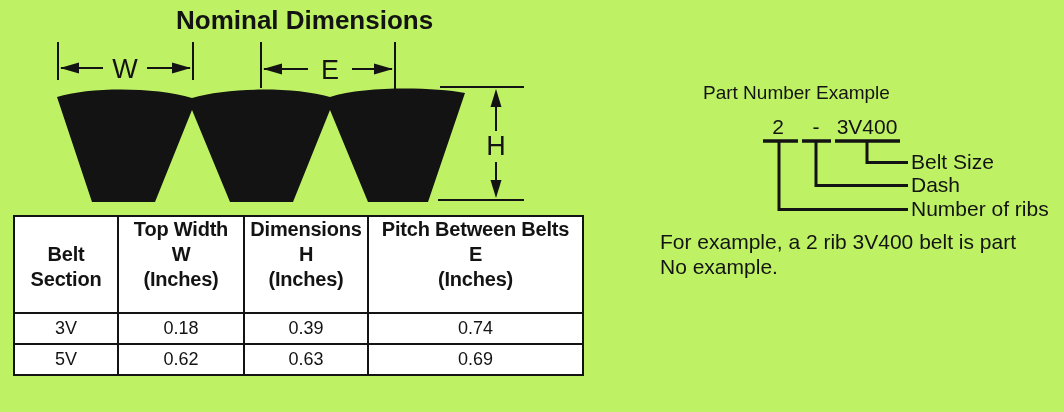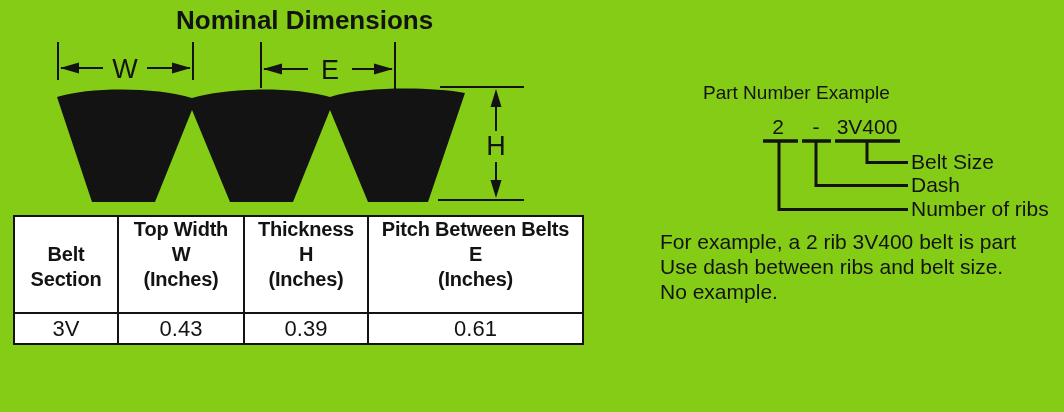--- a/index.html
+++ b/index.html
@@ -1,19 +1,19 @@
 <!DOCTYPE html>
 <html><head>
 <meta charset="utf-8">
 <style>
   * { margin:0; padding:0; box-sizing:border-box; }
   html,body { background:#ffffff; }
   .page {
     position:relative; width:1064px; height:412px; overflow:hidden;
-    background:#84cc16; color:#131313;
+    background:#bef264; color:#131313;
     font-family:"Liberation Sans", sans-serif;
   }
   
   .nominal-title {
     position:absolute; left:176px; top:5px;
     font-size:26px; font-weight:bold; letter-spacing:0px; white-space:nowrap;
   }
   .belt-svg { position:absolute; left:0; top:0; }
   .dim-label { font-family:"Liberation Sans", sans-serif; font-size:27px; fill:#131313; }
 
@@ -24,21 +24,21 @@
   }
   table.spec th, table.spec td { border:2px solid #131313; background:#ffffff; }
   table.spec th { height:86px; vertical-align:bottom; font-weight:bold; }
   .hcell {
     display:flex; flex-direction:column; justify-content:flex-end;
     align-items:center; padding-bottom:20px;
     font-size:20px; line-height:25px; letter-spacing:-0.2px; white-space:nowrap;
   }
   table.spec td {
     height:31px; text-align:center; vertical-align:middle;
-    font-size:22px;
+    font-size:18px;
   }
   .col1{width:104px;} .col2{width:126px;} .col3{width:124px;} .col4{width:215px;}
 
   
   .pn-title {
     position:absolute; left:703px; top:82px;
     font-size:19px; font-weight:normal; white-space:nowrap;
   }
   .pn-svg { position:absolute; left:640px; top:112px; }
   .pn-text { font-family:"Liberation Sans", sans-serif; font-size:21px; fill:#131313; }
@@ -112,40 +112,46 @@
         </th>
         <th>
           <div class="hcell">
             <span>Top Width</span>
             <span>W</span>
             <span>(Inches)</span>
           </div>
         </th>
         <th>
           <div class="hcell">
-            <span>Thickness</span>
+            <span>Dimensions</span>
             <span>H</span>
             <span>(Inches)</span>
           </div>
         </th>
         <th>
           <div class="hcell">
             <span>Pitch Between Belts</span>
             <span>E</span>
             <span>(Inches)</span>
           </div>
         </th>
       </tr>
     </thead>
     <tbody>
       <tr>
         <td>3V</td>
-        <td>0.43</td>
+        <td>0.18</td>
         <td>0.39</td>
-        <td>0.61</td>
+        <td>0.74</td>
+      </tr>
+      <tr>
+        <td>5V</td>
+        <td>0.62</td>
+        <td>0.63</td>
+        <td>0.69</td>
       </tr>
     </tbody>
   </table>
 
   <div class="pn-title">Part Number Example</div>
 
   <svg class="pn-svg" width="424" height="112" viewBox="640 112 424 112">
     <text class="pn-text" x="778" y="134" text-anchor="middle">2</text>
     <text class="pn-text" x="816" y="134" text-anchor="middle">-</text>
     <text class="pn-text" x="867" y="134" text-anchor="middle">3V400</text>
@@ -162,17 +168,16 @@
       <path d="M 779 141 L 779 209.5 L 908 209.5"></path>
     </g>
 
     <text class="pn-text" x="911" y="169">Belt Size</text>
     <text class="pn-text" x="911" y="192">Dash</text>
     <text class="pn-text" x="911" y="216">Number of ribs</text>
   </svg>
 
   <div class="notes">
     <div>For example, a 2 rib 3V400 belt is part</div>
-    <div>Use dash between ribs and belt size.</div>
     <div>No example.</div>
   </div>
 
 </div>
 
 </body></html>

